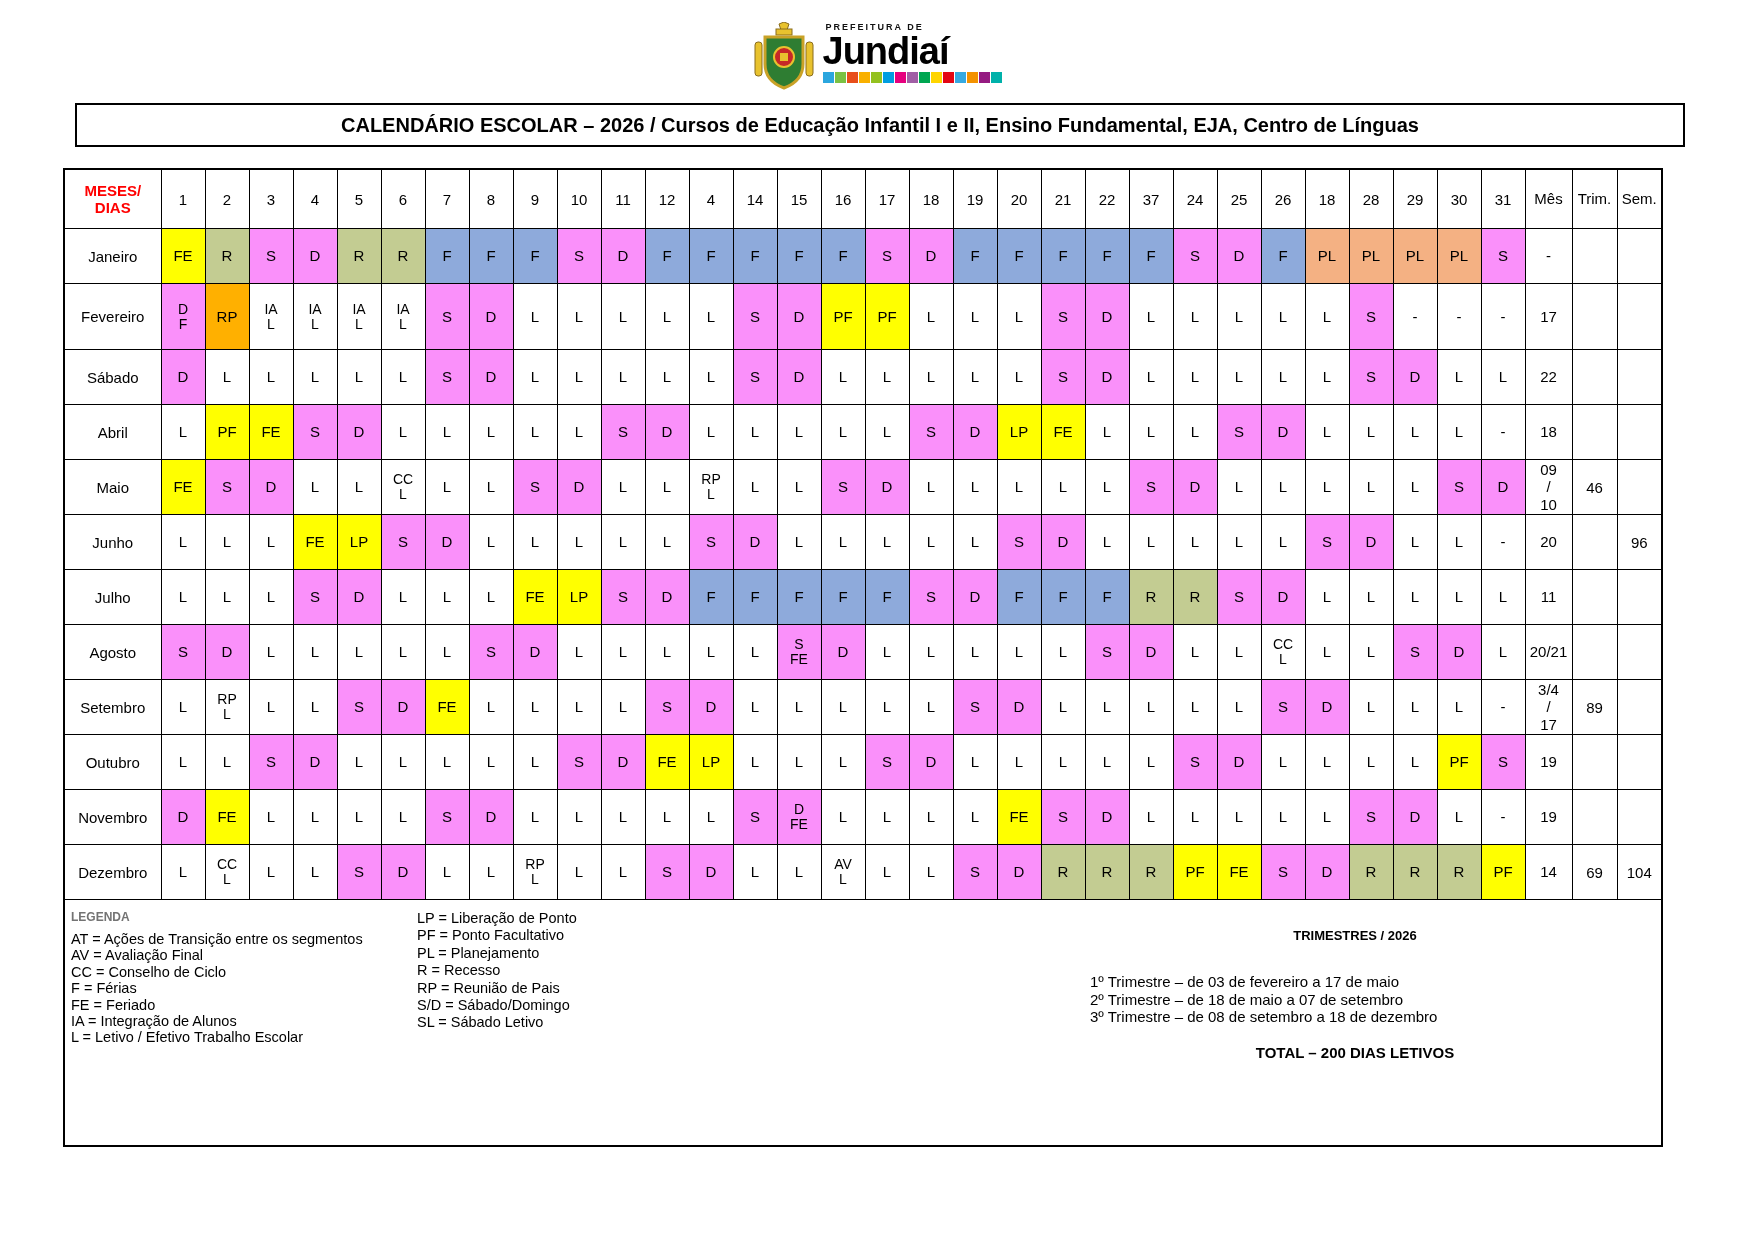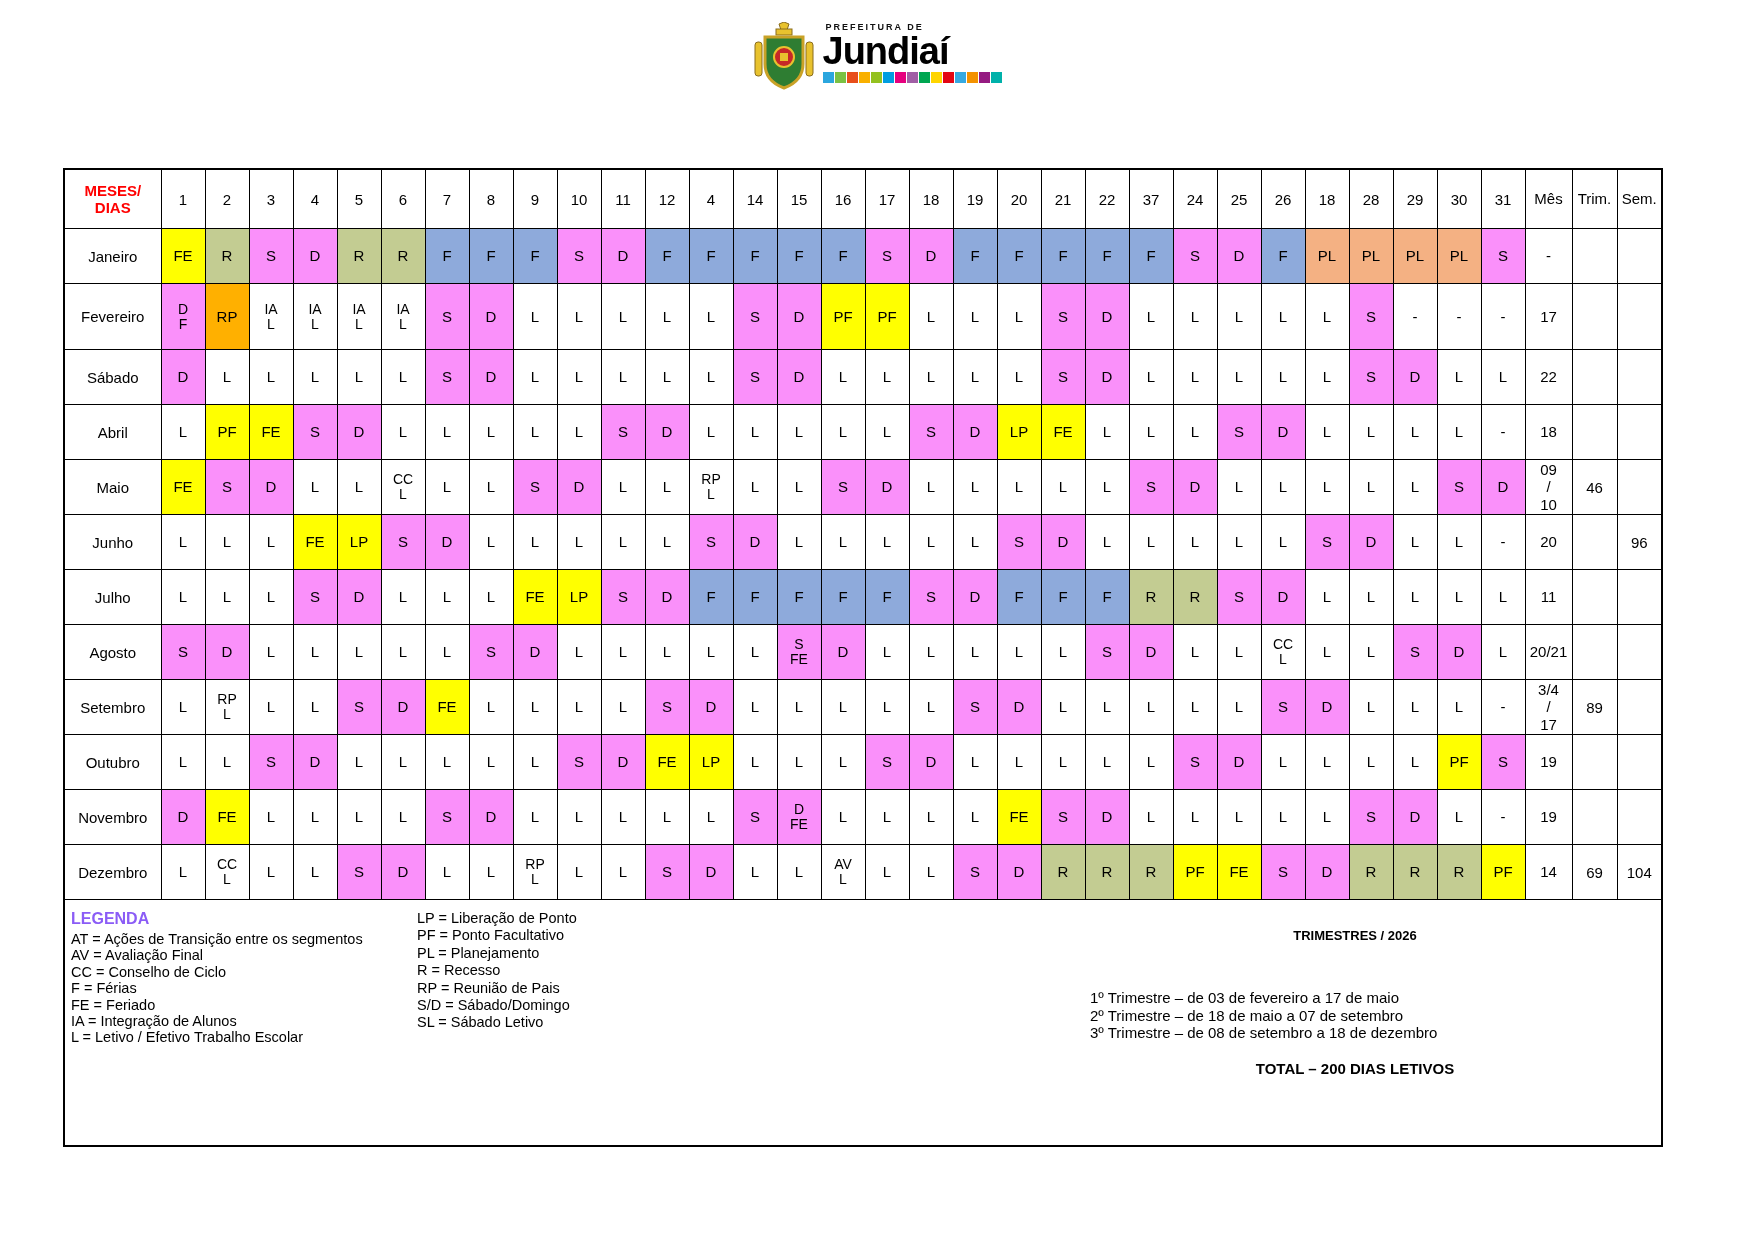--- a/index.html
+++ b/index.html
@@ -34,26 +34,26 @@
   tbody tr:nth-child(2){height:66px;}
   td.month-name{font-size:15px;background:#fff;}
   td.day-cell{white-space:pre-line;line-height:1.05;}
   td.day-cell.two-line{font-size:14px;}
   td.mes-cell{font-size:14px;white-space:pre-line;line-height:1.15;}
   td.tri-cell, td.sem-cell{font-size:14px;}
 
   
   tfoot td{border-top:2px solid #000;height:245px;vertical-align:top;}
   .legend-wrap{position:relative;width:100%;height:245px;text-align:left;}
-  .legend-heading{position:absolute;left:6px;top:10px;color:#8b5cf6;font-weight:bold;font-size:16px;}
+  .legend-heading{position:absolute;left:6px;top:10px;color:#737373;font-weight:bold;font-size:12px;}
   .legend-col1{position:absolute;left:6px;top:31px;font-size:14.5px;line-height:16.4px;}
   .legend-col2{position:absolute;left:352px;top:10px;font-size:14.5px;line-height:17.4px;}
   .tri-block{position:absolute;left:985px;top:28px;width:610px;}
   .tri-heading{text-align:center;font-weight:bold;font-size:13px;}
-  .tri-items{margin-top:46px;margin-left:40px;font-size:15px;line-height:17.5px;}
+  .tri-items{margin-top:30px;margin-left:40px;font-size:15px;line-height:17.5px;}
   .tri-total{margin-top:18px;text-align:center;font-weight:bold;font-size:15px;}
 </style>
 </head>
 <body>
 
 <div class="page">
 
   <div class="logo-area">
     <div class="crest">
       <svg width="62" height="68" viewBox="0 0 62 68">
@@ -82,20 +82,23 @@
           <span style="background: rgb(255, 213, 0);"></span>
           <span style="background: rgb(227, 6, 19);"></span>
           <span style="background: rgb(54, 169, 225);"></span>
           <span style="background: rgb(243, 146, 0);"></span>
           <span style="background: rgb(149, 27, 129);"></span>
           <span style="background: rgb(0, 177, 170);"></span>
         </div>
     </div>
   </div>
 
+  <div class="title-box">
+    <span>CALENDÁRIO ESCOLAR – 2026 / Cursos de Educação Infantil I e II, Ensino Fundamental, EJA, Centro de Línguas</span>
+  </div>
 
   <table class="cal">
     <colgroup id="cal-cols">
         <col style="width: 97px;">
         <col style="width: 44px;">
         <col style="width: 44px;">
         <col style="width: 44px;">
         <col style="width: 44px;">
         <col style="width: 44px;">
         <col style="width: 44px;">

